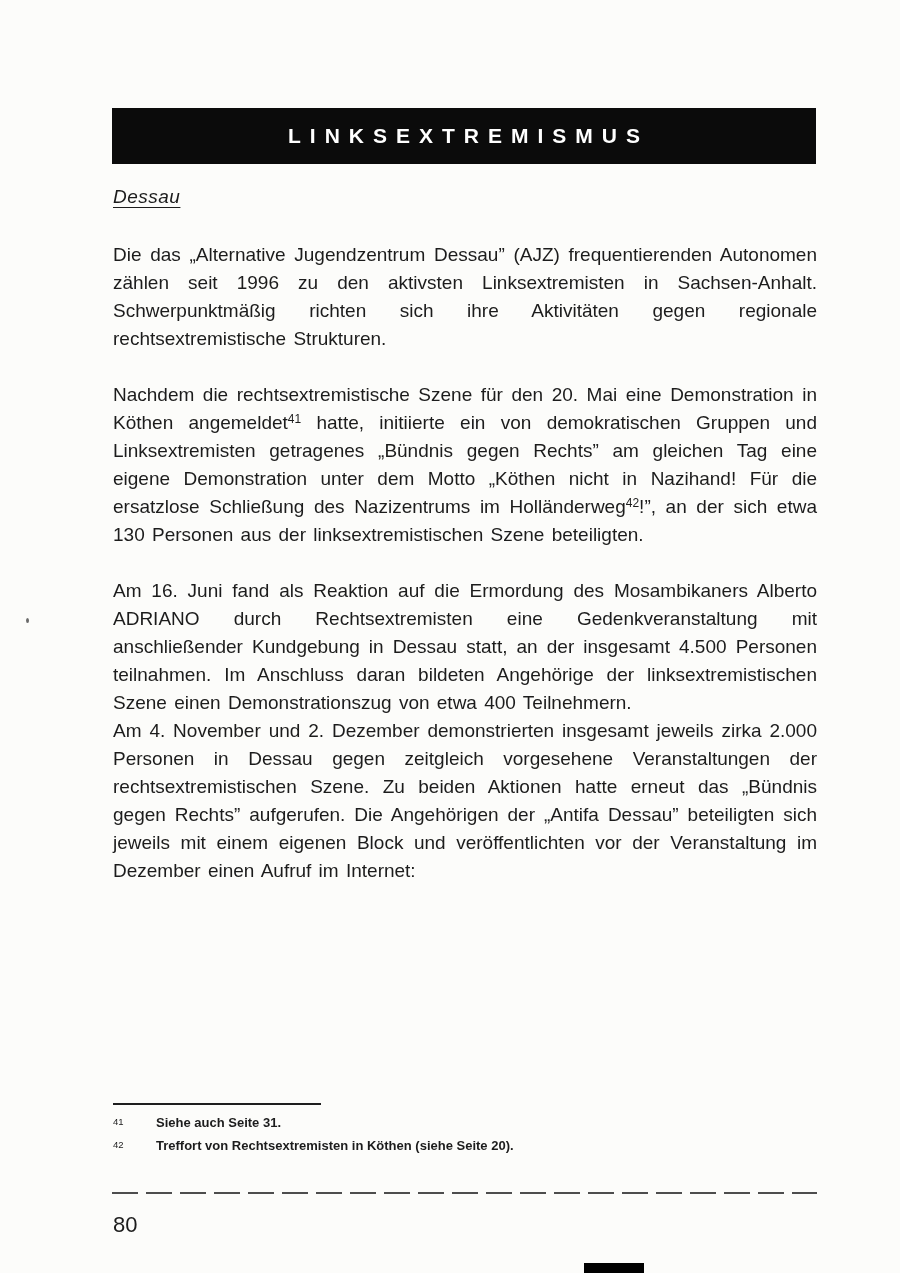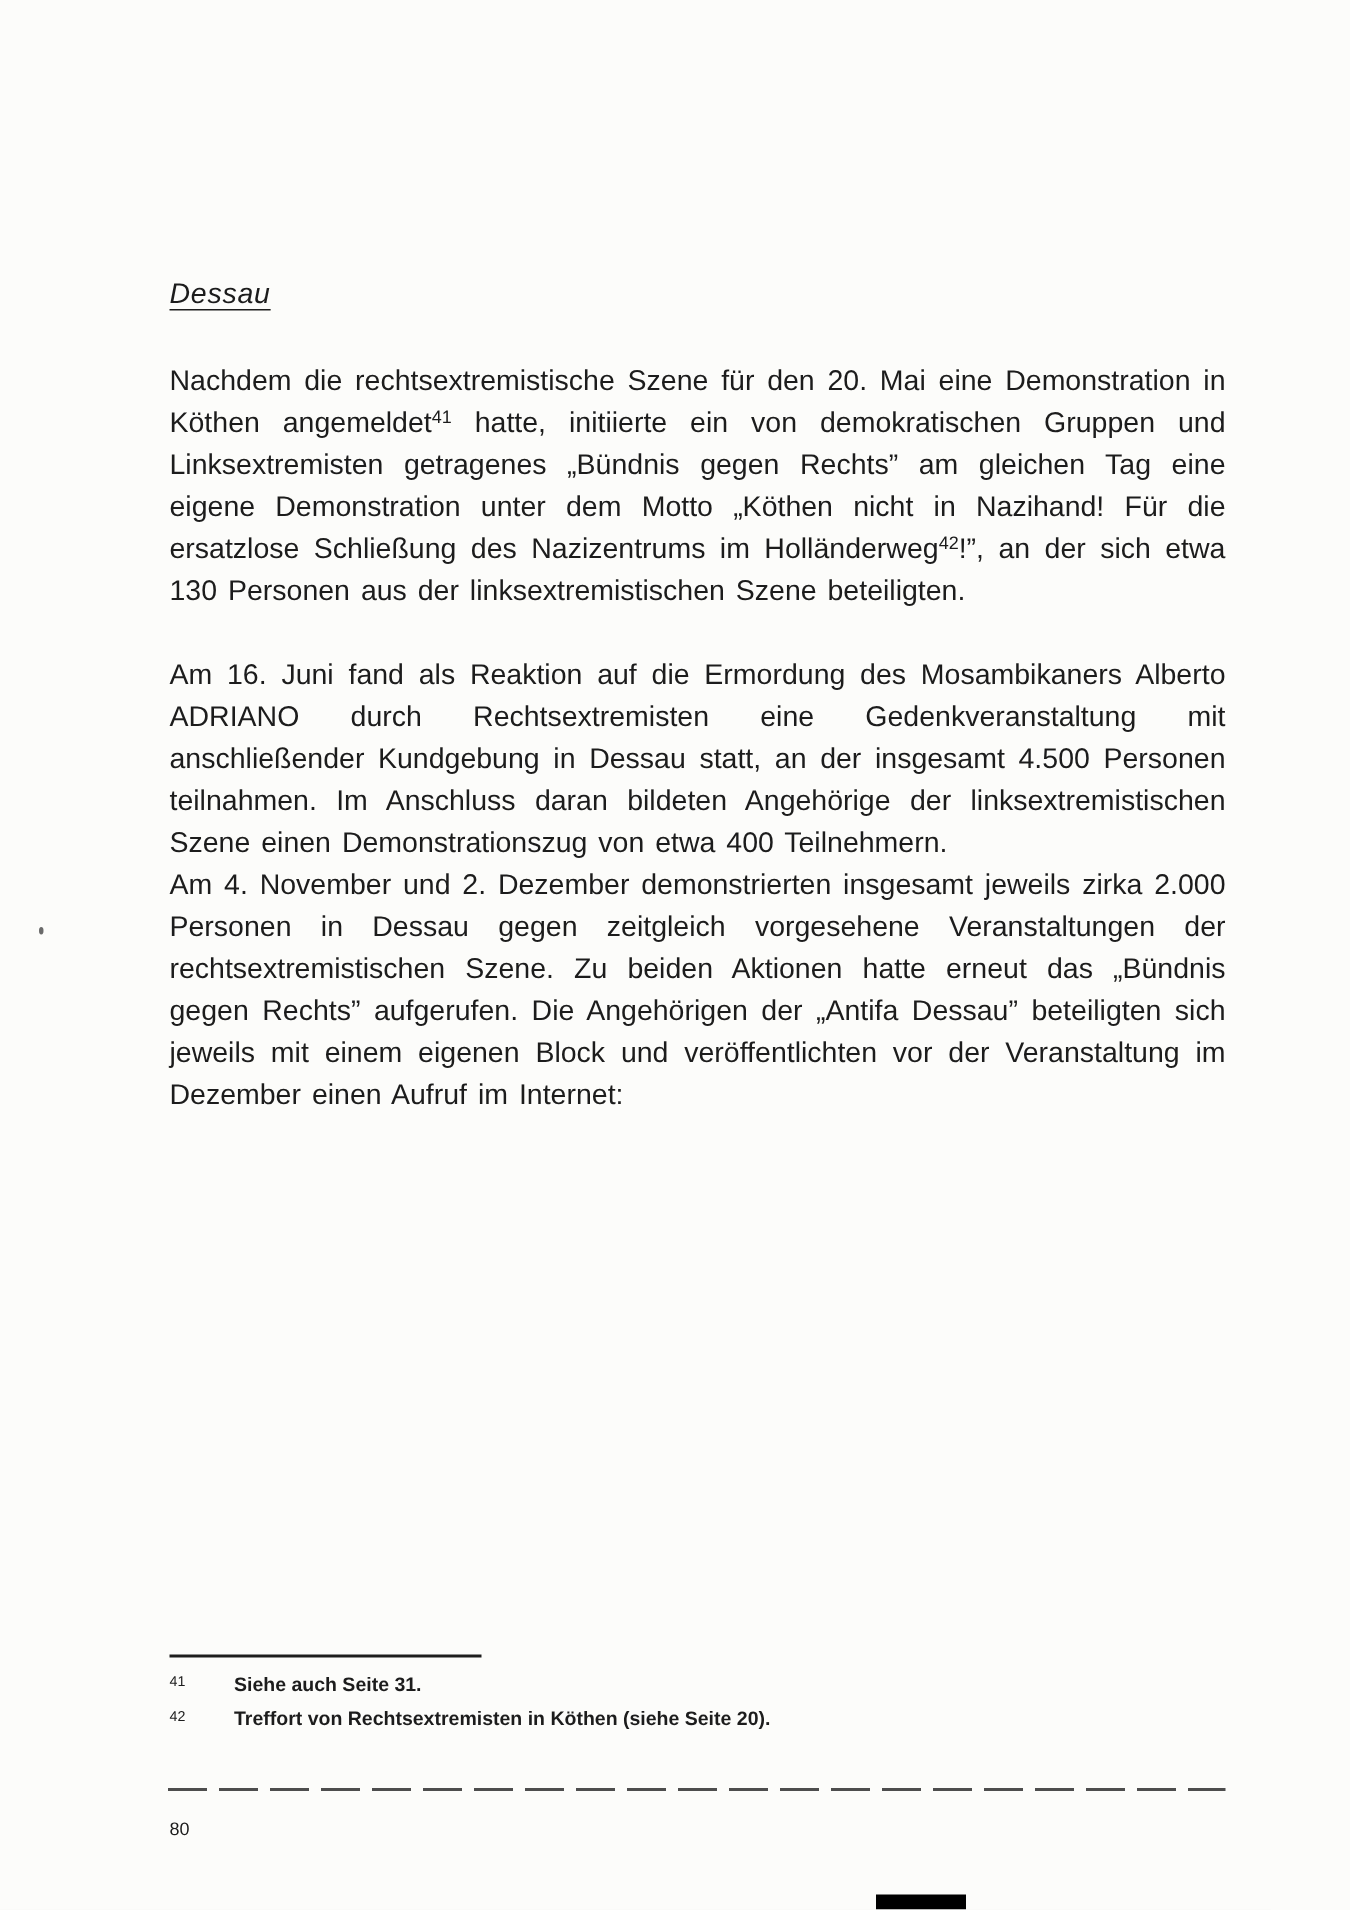--- a/index.html
+++ b/index.html
@@ -82,46 +82,50 @@
   .fn-text { flex: 1; font-weight: bold; }
   .dashed-line {
     position: absolute;
     left: 112px; top: 1192px;
     width: 705px; height: 2px;
     background: repeating-linear-gradient(90deg, #4d4d4d 0 26px, transparent 26px 34px);
   }
   .page-number {
     position: absolute;
     left: 113px; top: 1212px;
-    font-size: 12px;
+    font-size: 22px;
   }
   .bottom-mark {
     position: absolute;
     left: 584px; top: 1263px;
     width: 60px; height: 10px;
     background: #000;
   }
   .artifact-dot {
     position: absolute;
     left: 26px; top: 618px;
     width: 3px; height: 5px;
     background: #6a6a6a;
     border-radius: 50%;
   }
 </style>
 </head>
 <body>
 
 <div class="page">
 
+  <div class="header-bar">
+    <span class="header-title">LINKSEXTREMISMUS</span>
+  </div>
 
   <h2 class="section-heading">Dessau</h2>
 
   <div class="body-text">
 
+    <p>Die das „Alternative Jugendzentrum Dessau” (AJZ) frequentierenden Autonomen zählen seit 1996 zu den aktivsten Linksextremisten in Sachsen-Anhalt. Schwerpunktmäßig richten sich ihre Aktivitäten gegen regionale rechtsextremistische Strukturen.</p>
 
     <p><span>Nachdem die rechtsextremistische Szene für den 20. Mai eine Demonstration in Köthen angemeldet</span><sup class="fn-ref">41</sup><span> hatte, initiierte ein von demokratischen Gruppen und Linksextremisten getragenes „Bündnis gegen Rechts” am gleichen Tag eine eigene Demonstration unter dem Motto „Köthen nicht in Nazihand! Für die ersatzlose Schließung des Nazizentrums im Holländerweg</span><sup class="fn-ref">42</sup><span>!”, an der sich etwa 130 Personen aus der linksextremistischen Szene beteiligten.</span></p>
 
     <p class="no-gap">Am 16. Juni fand als Reaktion auf die Ermordung des Mosambikaners Alberto ADRIANO durch Rechtsextremisten eine Gedenkveranstaltung mit anschließender Kundgebung in Dessau statt, an der insgesamt 4.500 Personen teilnahmen. Im Anschluss daran bildeten Angehörige der linksextremistischen Szene einen Demonstrationszug von etwa 400 Teilnehmern.</p>
 
     <p class="no-gap">Am 4. November und 2. Dezember demonstrierten insgesamt jeweils zirka 2.000 Personen in Dessau gegen zeitgleich vorgesehene Veranstaltungen der rechtsextremistischen Szene. Zu beiden Aktionen hatte erneut das „Bündnis gegen Rechts” aufgerufen. Die Angehörigen der „Antifa Dessau” beteiligten sich jeweils mit einem eigenen Block und veröffentlichten vor der Veranstaltung im Dezember einen Aufruf im Internet:</p>
 
   </div>
 
   <div class="footnote-rule"></div>

